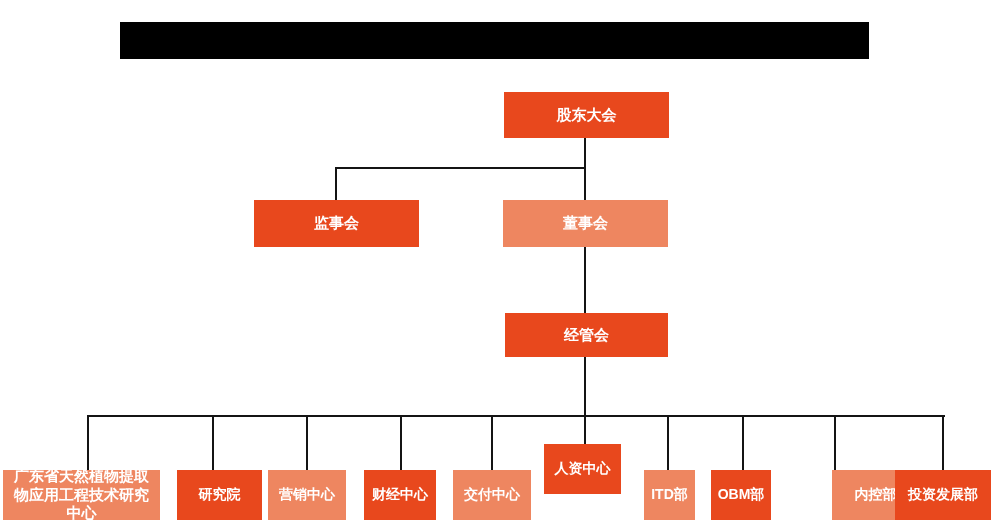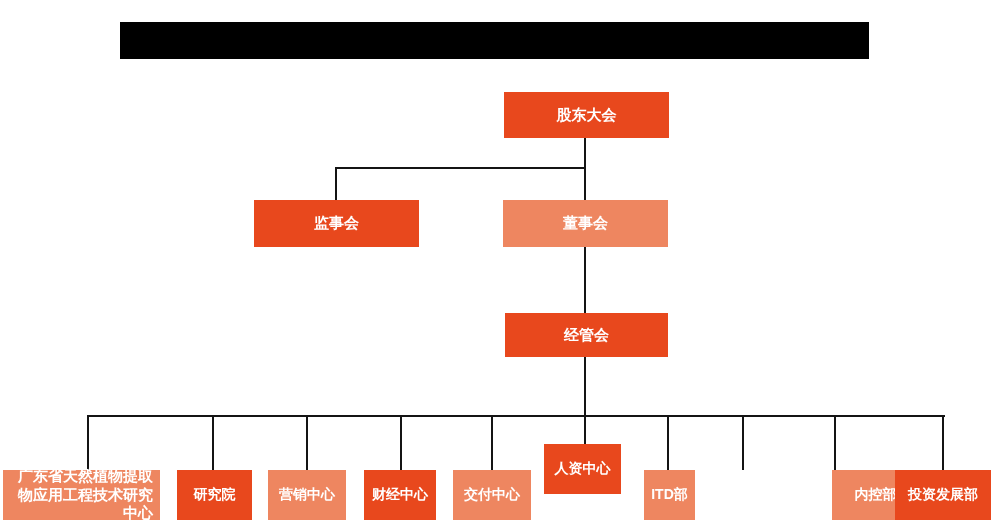--- a/index.html
+++ b/index.html
@@ -25,21 +25,21 @@
     justify-content: center;
     text-align: center;
     color: #ffffff;
     font-weight: bold;
     font-size: 15px;
     line-height: 1.25;
     box-sizing: border-box;
     padding: 2px 6px;
   }
   .node.primary   { background: #e8481d; }
-  .node.secondary { background: #ee8660; text-align: right; }
+  .node.secondary { background: #ee8660; }
   .node.small     { font-size: 14px; }
   .node.tiny      { font-size: 15px; padding: 2px 7px; }
   .hline, .vline {
     position: absolute;
     background: #141414;
   }
   .hline { height: 2px; }
   .vline { width: 2px; }
 </style>
 </head>
@@ -66,22 +66,23 @@
   <div class="vline" style="left:942px; top:415px; height:55px;"></div>
 
   <div class="node primary" style="left:504px; top:92px; width:165px; height:46px;">股东大会</div>
 
   <div class="node primary" style="left:254px; top:200px; width:165px; height:47px;">监事会</div>
   <div class="node secondary" style="left:503px; top:200px; width:165px; height:47px;">董事会</div>
 
   <div class="node primary" style="left:505px; top:313px; width:163px; height:44px;text-align:right;">经管会</div>
 
   <div class="node secondary tiny" style="left:3px; top:470px; width:157px; height:50px;">广东省天然植物提取物应用工程技术研究中心</div>
-  <div class="node primary small" style="left:177px; top:470px; width:75px; height:50px;">研究院</div>
+  <div class="node primary small" style="left:177px; top:470px; width:85px; height:50px;">研究院</div>
   <div class="node secondary small" style="left:268px; top:470px; width:78px; height:50px;">营销中心</div>
   <div class="node primary small" style="left:364px; top:470px; width:72px; height:50px;">财经中心</div>
   <div class="node secondary small" style="left:453px; top:470px; width:78px; height:50px;">交付中心</div>
   <div class="node primary small" style="left:544px; top:444px; width:77px; height:50px;">人资中心</div>
   <div class="node secondary small" style="left:644px; top:470px; width:51px; height:50px;">ITD部</div>
+  <div class="node primary small" style="left:711px; top:470px; width:60px; height:50px;">OBM部</div>
   <div class="node secondary small" style="left:792px; top:470px; width:87px; height:50px;margin-left:40px;">内控部</div>
   <div class="node primary small" style="left:895px; top:470px; width:96px; height:50px;">投资发展部</div>
 
 </div>
 
 </body></html>

